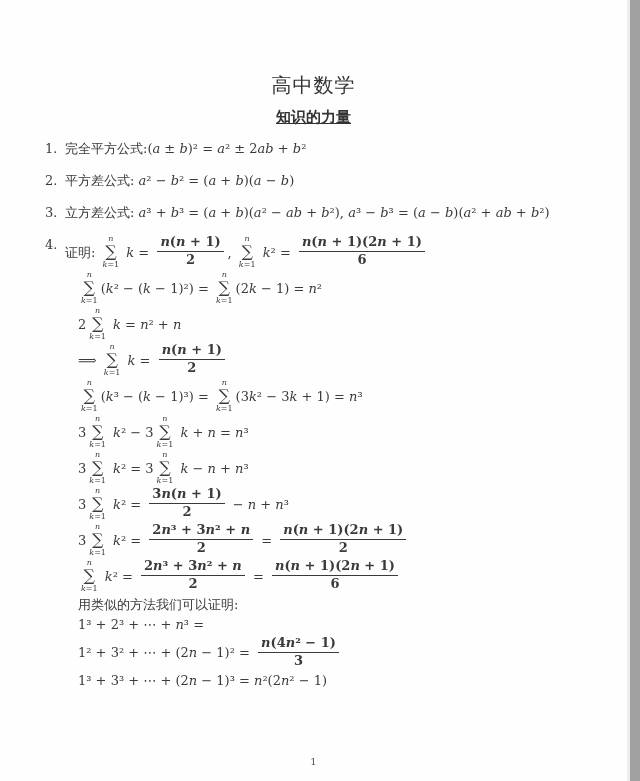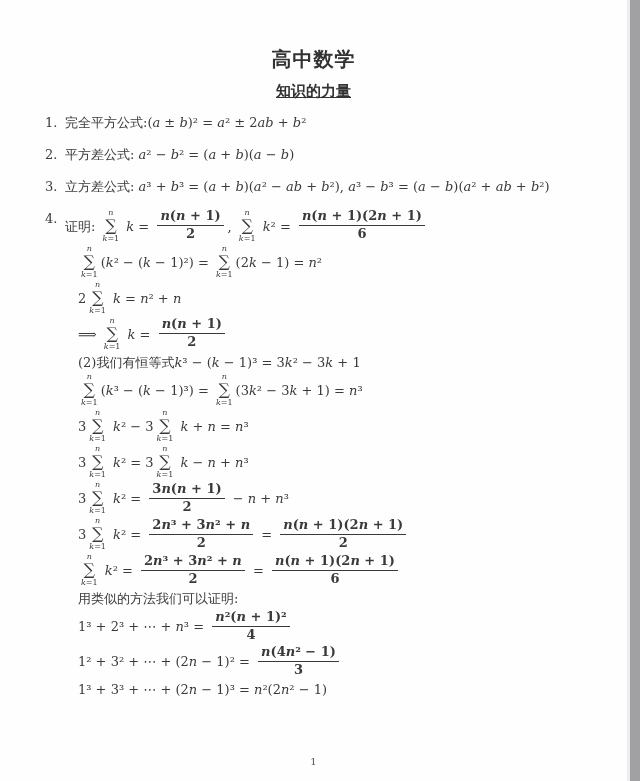--- a/index.html
+++ b/index.html
@@ -8,21 +8,21 @@
   html,body{margin:0;padding:0;}
   body{
     width:640px;height:781px;overflow:hidden;position:relative;
     background:var(--paper);
     color:var(--text);
     font-family:"DejaVu Serif","DejaVu Sans",serif;
     font-size:13px;
   }
   .sheet{position:absolute;left:0;top:0;width:627px;height:781px;}
   .doc-title{
-    text-align:center;margin-top:46px;font-size:20px;font-weight:bold;
+    text-align:center;margin-top:72px;font-size:20px;font-weight:normal;
     letter-spacing:1px;color:#333;
   }
   .doc-subtitle{
     text-align:center;margin-top:9px;font-size:15px;font-weight:bold;color:#333;text-decoration:underline;
   }
   .section{
     margin:24px 0 0 30px;font-size:14px;font-weight:bold;color:#333;
   }
   .section .marker{margin-right:10px;}
   ol.items{list-style:none;margin:6px 0 0 45px;padding:0;}
@@ -104,21 +104,20 @@
             <span class="lim"><i>k</i>=1</span>
           </span> <i>k</i> = <i>n</i>² + <i>n</i></div>
         <div class="mline sub">⟹ <span class="sum">
             <span class="lim"><i>n</i></span>
             <span class="sym">∑</span>
             <span class="lim"><i>k</i>=1</span>
           </span> <i>k</i> = <span class="frac">
             <span class="fn"><i>n</i>(<i>n</i> + 1)</span>
             <span class="fd">2</span>
           </span></div>
-        <div class="mline sub">(2)我们有恒等式<i>k</i>³ − (<i>k</i> − 1)³ = 3<i>k</i>² − 3<i>k</i> + 1</div>
         <div class="mline sub"><span class="sum">
             <span class="lim"><i>n</i></span>
             <span class="sym">∑</span>
             <span class="lim"><i>k</i>=1</span>
           </span>(<i>k</i>³ − (<i>k</i> − 1)³) = <span class="sum">
             <span class="lim"><i>n</i></span>
             <span class="sym">∑</span>
             <span class="lim"><i>k</i>=1</span>
           </span>(3<i>k</i>² − 3<i>k</i> + 1) = <i>n</i>³</div>
         <div class="mline sub">3<span class="sum">
@@ -163,24 +162,21 @@
             <span class="sym">∑</span>
             <span class="lim"><i>k</i>=1</span>
           </span> <i>k</i>² = <span class="frac">
             <span class="fn">2<i>n</i>³ + 3<i>n</i>² + <i>n</i></span>
             <span class="fd">2</span>
           </span> = <span class="frac">
             <span class="fn"><i>n</i>(<i>n</i> + 1)(2<i>n</i> + 1)</span>
             <span class="fd">6</span>
           </span></div>
         <div class="mline sub">用类似的方法我们可以证明:</div>
-        <div class="mline sub">1³ + 2³ + ⋯ + <i>n</i>³ = <span class="frac">
-            <span class="fn"><i>n</i>²(<i>n</i> + 1)²</span>
-            <span class="fd">4</span>
-          </span></div>
+        <div class="mline sub">1³ + 2³ + ⋯ + <i>n</i>³ = </div>
         <div class="mline sub">1² + 3² + ⋯ + (2<i>n</i> − 1)² = <span class="frac">
             <span class="fn"><i>n</i>(4<i>n</i>² − 1)</span>
             <span class="fd">3</span>
           </span></div>
         <div class="mline sub">1³ + 3³ + ⋯ + (2<i>n</i> − 1)³ = <i>n</i>²(2<i>n</i>² − 1)</div>
       </li>
     </ol>
   <div class="page-number">1</div>
 </div>
 <div class="edge-line"></div>

